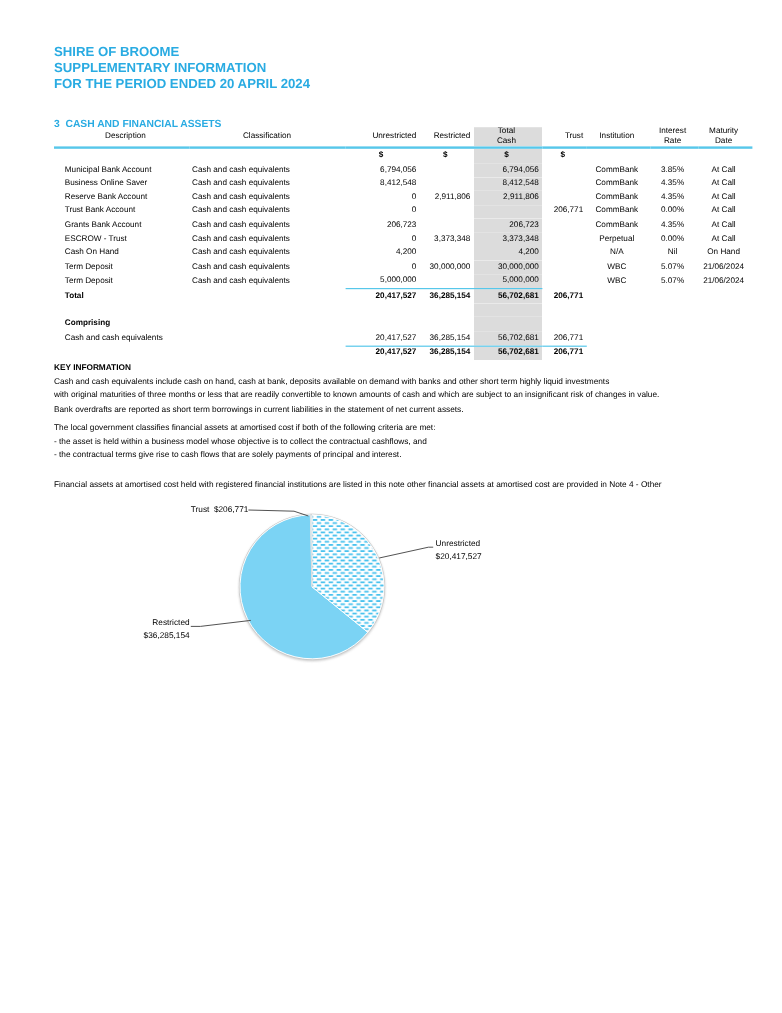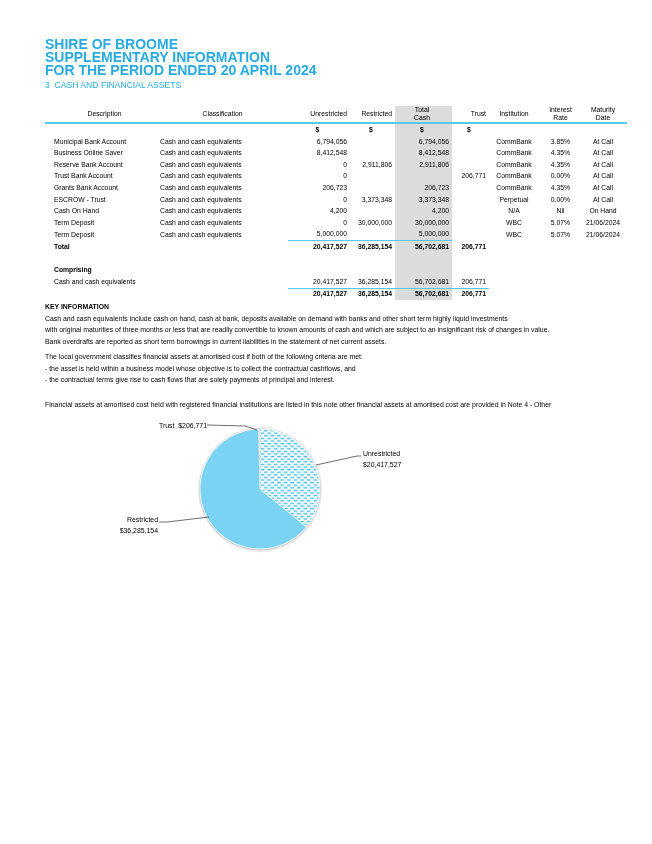--- a/index.html
+++ b/index.html
@@ -2,22 +2,22 @@
 <html><head>
 <meta charset="utf-8">
 <style>
   html,body{margin:0;padding:0;background:#888;}
   .page{
     position:relative;width:652px;height:844px;background:#ffffff;
     font-family:"Liberation Sans","DejaVu Sans",sans-serif;color:#000;
     overflow:hidden;margin:0 auto;
   }
   
-  .doc-header{position:absolute;left:45px;top:38px;color:#29ABE2;font-weight:bold;font-size:14px;line-height:13.2px;}
-  .section-title{position:absolute;left:45px;top:80px;color:#29ABE2;font-weight:normal;font-size:8.6px;white-space:pre;}
+  .doc-header{position:absolute;left:45px;top:38px;color:#29ABE2;font-weight:bold;font-size:11px;line-height:13.2px;}
+  .section-title{position:absolute;left:45px;top:98px;color:#29ABE2;font-weight:bold;font-size:8.6px;white-space:pre;}
   
   table.assets{position:absolute;left:45px;top:106px;border-collapse:collapse;table-layout:fixed;width:582px;font-size:6.8px;line-height:1.2;}
   table.assets td,table.assets th{padding:0 3px 0 0;height:11.6px;vertical-align:middle;font-weight:normal;overflow:hidden;white-space:nowrap;}
   .c0{text-align:left;padding-left:9px !important;}
   .c1{text-align:left;padding-left:2px !important;}
   .c2,.c3,.c4,.c5{text-align:right;}
   .c6,.c7,.c8{text-align:center;}
   .head-row th{vertical-align:bottom;border-bottom:2px solid #57C7EA;padding-bottom:2px;font-weight:bold;}
   .head-row .c0,.head-row .c1{text-align:center;}
   .head-row .c4{text-align:center;}

